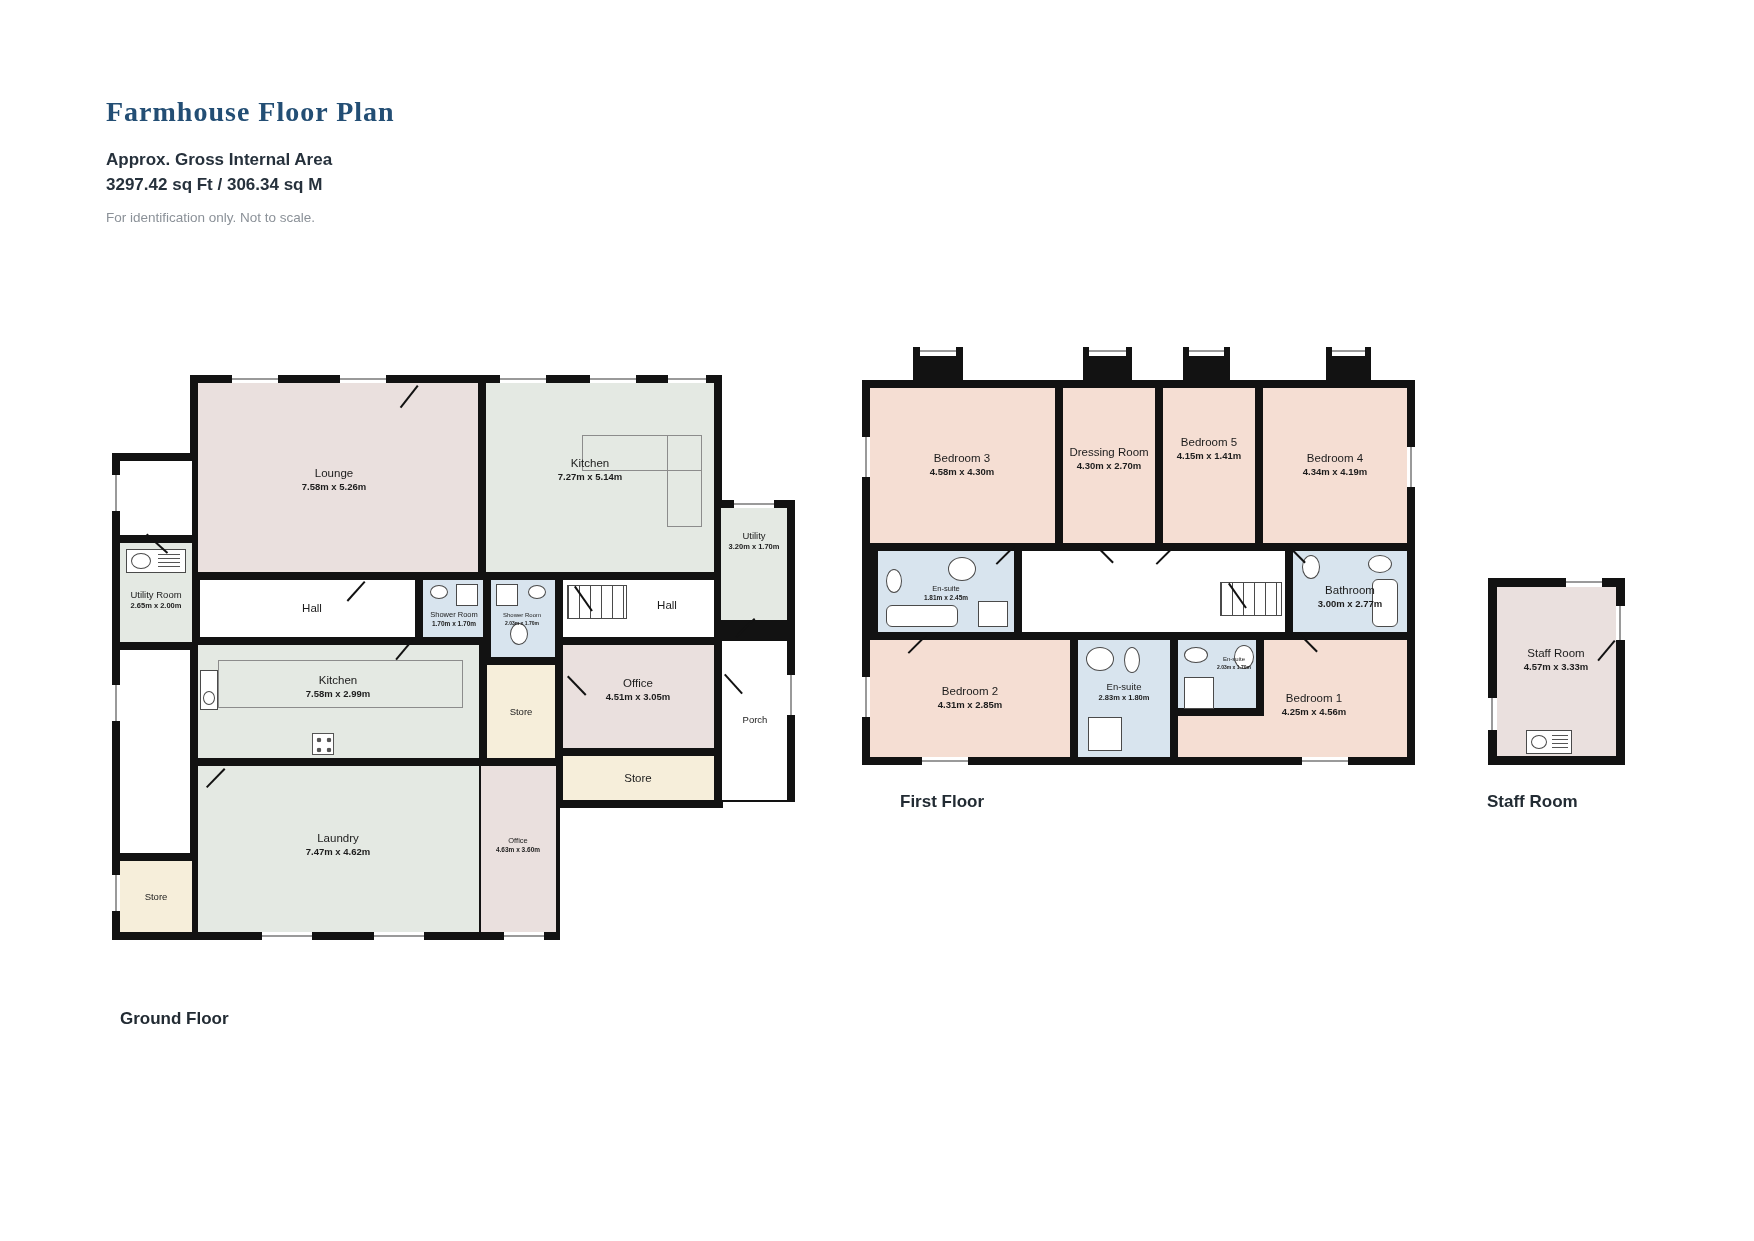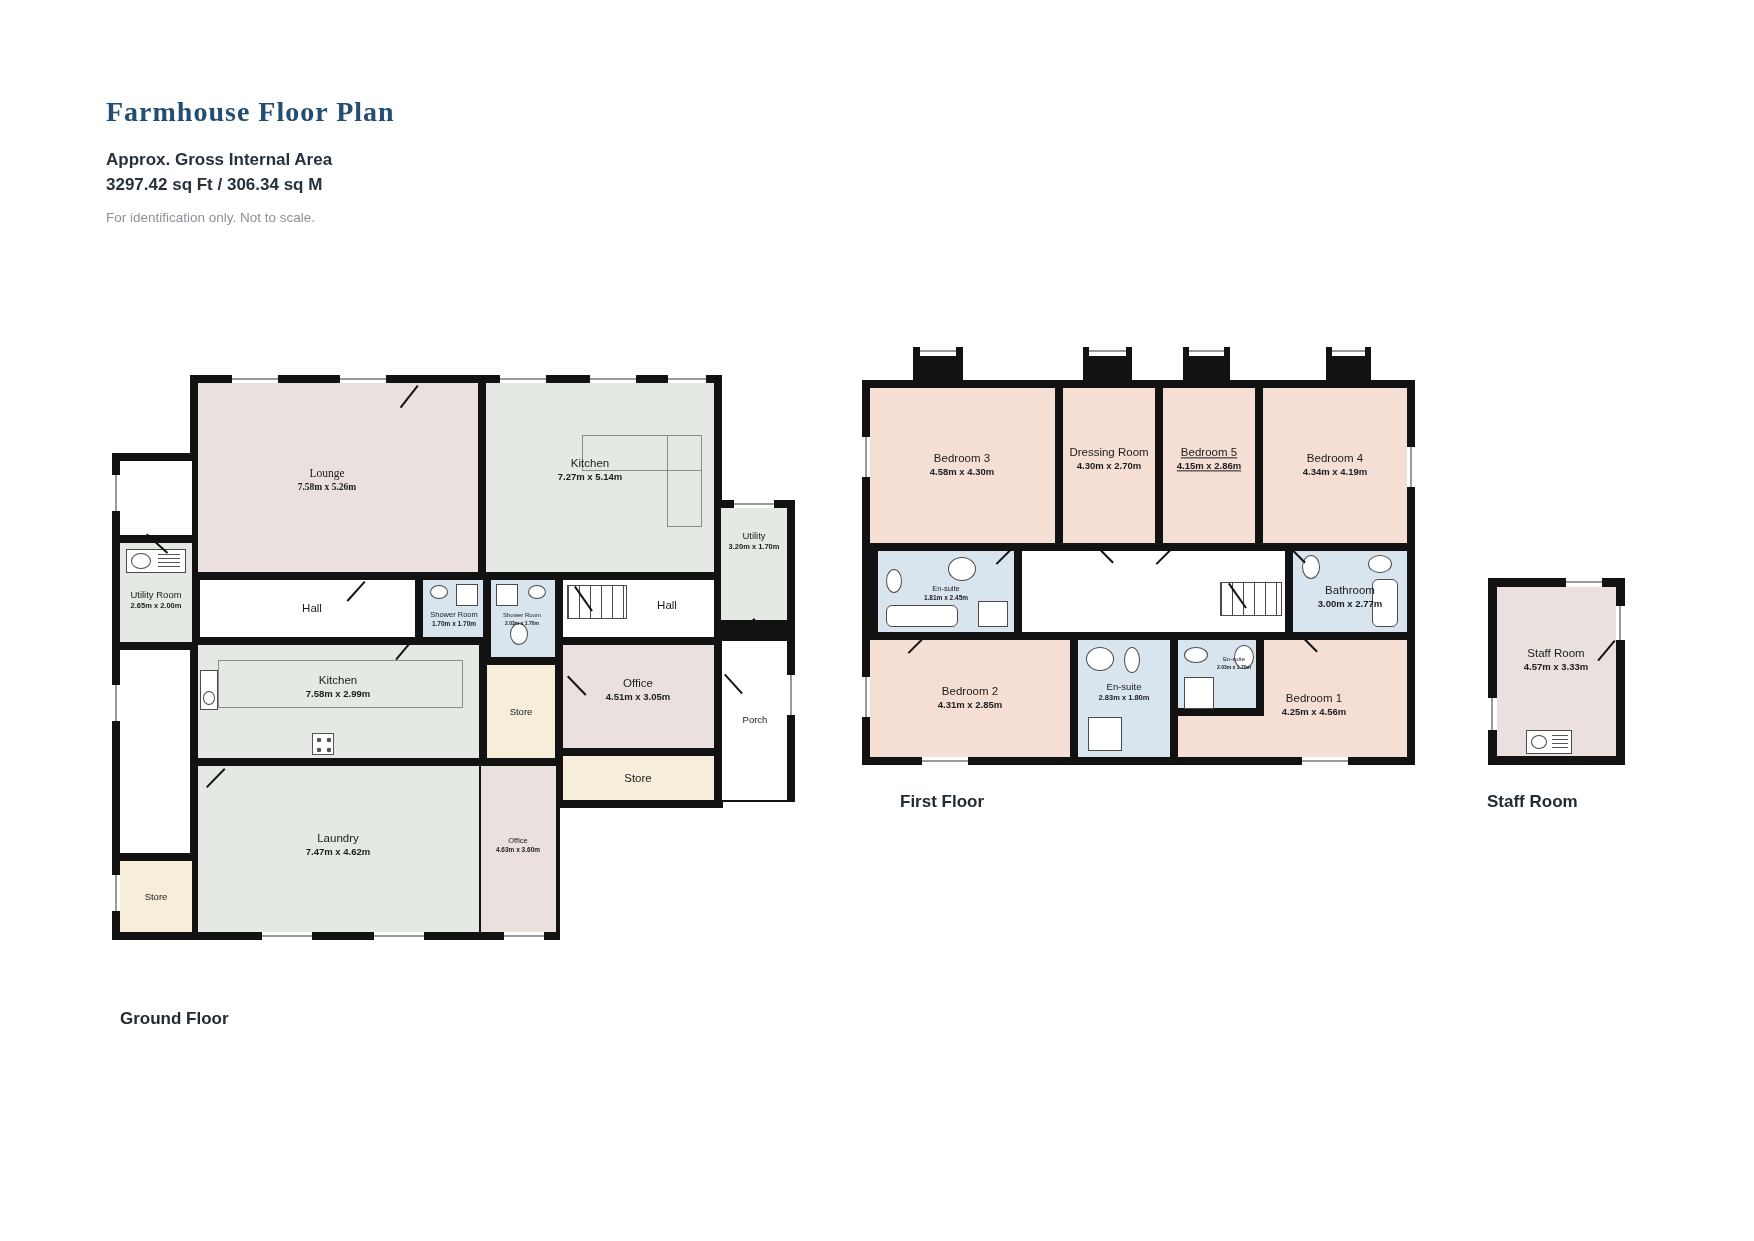--- a/index.html
+++ b/index.html
@@ -102,21 +102,21 @@
 
   <div class="leaf" style="left:34px;top:160px;height:28px;transform:rotate(-48deg);"></div>
   <div class="leaf" style="left:305px;top:10px;height:28px;transform:rotate(38deg);"></div>
   <div class="leaf" style="left:252px;top:206px;height:26px;transform:rotate(42deg);"></div>
   <div class="leaf" style="left:300px;top:264px;height:26px;transform:rotate(40deg);"></div>
   <div class="leaf" style="left:112px;top:393px;height:26px;transform:rotate(44deg);"></div>
   <div class="leaf" style="left:612px;top:300px;height:26px;transform:rotate(-42deg);"></div>
   <div class="leaf" style="left:642px;top:243px;height:26px;transform:rotate(46deg);"></div>
   <div class="leaf" style="left:455px;top:302px;height:26px;transform:rotate(-44deg);"></div>
 
-  <div class="lbl" style="left:215px;top:105px;font-family:Liberation Serif, serif;">
+  <div class="lbl" style="left:222px;top:105px;">
     <span class="nm">Lounge</span>
     <span class="dm">7.58m x 5.26m</span>
   </div>
   <div class="lbl" style="left:478px;top:95px;">
     <span class="nm">Kitchen</span>
     <span class="dm">7.27m x 5.14m</span>
   </div>
   <div class="lbl md" style="left:44px;top:225px;">
     <span class="nm">Utility Room</span>
     <span class="dm">2.65m x 2.00m</span>
@@ -224,23 +224,23 @@
   <div class="leaf" style="left:436px;top:287px;height:26px;transform:rotate(-45deg);"></div>
 
   <div class="lbl" style="left:100px;top:118px;">
     <span class="nm">Bedroom 3</span>
     <span class="dm">4.58m x 4.30m</span>
   </div>
   <div class="lbl" style="left:247px;top:112px;">
     <span class="nm">Dressing Room</span>
     <span class="dm">4.30m x 2.70m</span>
   </div>
-  <div class="lbl" style="left:347px;top:112px;text-decoration:underline;">
+  <div class="lbl" style="left:347px;top:102px;">
     <span class="nm">Bedroom 5</span>
-    <span class="dm">4.15m x 2.86m</span>
+    <span class="dm">4.15m x 1.41m</span>
   </div>
   <div class="lbl" style="left:473px;top:118px;">
     <span class="nm">Bedroom 4</span>
     <span class="dm">4.34m x 4.19m</span>
   </div>
   <div class="lbl sm" style="left:84px;top:246px;">
     <span class="nm">En-suite</span>
     <span class="dm">1.81m x 2.45m</span>
   </div>
   <div class="lbl" style="left:488px;top:250px;">

